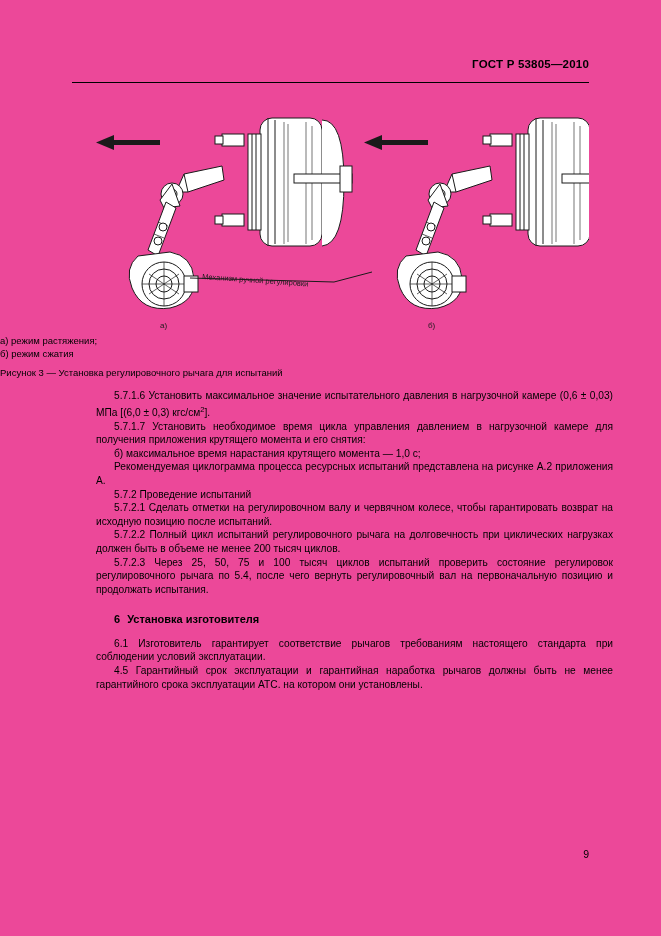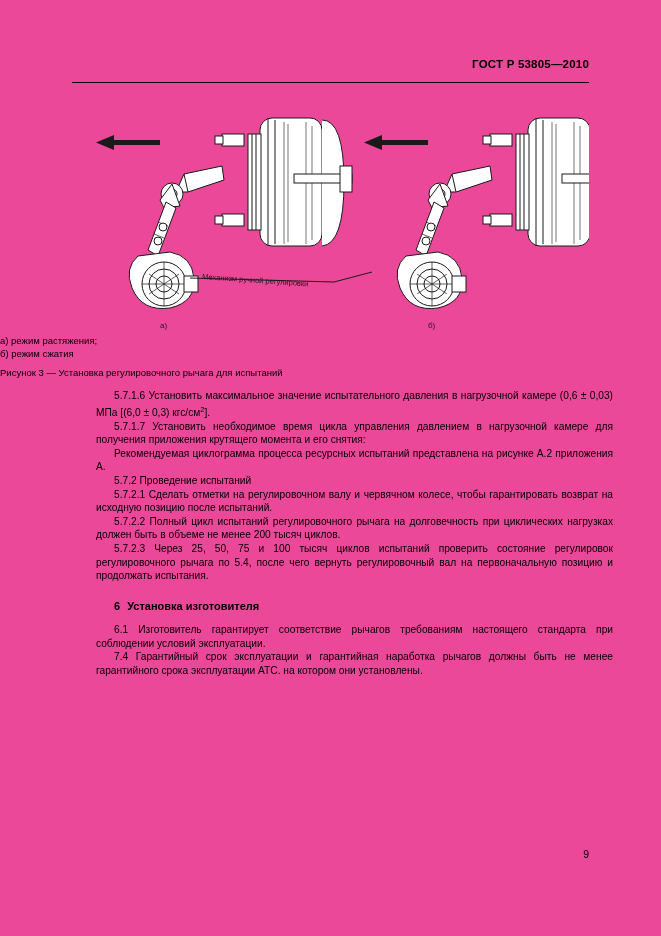--- a/index.html
+++ b/index.html
@@ -244,29 +244,30 @@
     <div>б)  режим сжатия</div>
   </div>
 
   <div class="fig-title">Рисунок 3 — Установка регулировочного рычага для испытаний</div>
 
   <div class="body">
     <p class="p-indent"><span><span>5.7.1.6  Установить максимальное значение испытательного давления в нагрузочной камере</span>
       <span>(0,6 ± 0,03) МПа [(6,0 ± 0,3) кгс/см</span><sup>2</sup><span>].</span></span></p>
 
     <p class="p-indent">5.7.1.7  Установить необходимое время цикла управления давлением в нагрузочной камере для получения приложения крутящего момента и его снятия:</p>
+    <p class="p-indent">б)  максимальное время нарастания крутящего момента — 1,0 с;</p>
     <p class="p-indent">Рекомендуемая циклограмма процесса ресурсных испытаний представлена на рисунке А.2 приложения А.</p>
     <p class="p-indent">5.7.2  Проведение испытаний</p>
     <p class="p-indent">5.7.2.1  Сделать отметки на регулировочном валу и червячном колесе, чтобы гарантировать возврат на исходную позицию после испытаний.</p>
     <p class="p-indent">5.7.2.2  Полный цикл испытаний регулировочного рычага на долговечность при циклических нагрузках должен быть в объеме не менее 200 тысяч циклов.</p>
     <p class="p-indent">5.7.2.3  Через 25, 50, 75 и 100 тысяч циклов испытаний проверить состояние регулировок регулировочного рычага по 5.4, после чего вернуть регулировочный вал на первоначальную позицию и продолжать испытания.</p>
 
     <div class="section-head">
       <span class="num">6</span><span>Установка изготовителя</span>
     </div>
 
     <p class="p-indent">6.1  Изготовитель гарантирует соответствие рычагов требованиям настоящего стандарта при соблюдении условий эксплуатации.</p>
-    <p class="p-indent">7.4  Гарантийный срок эксплуатации и гарантийная наработка рычагов должны быть не менее гарантийного срока эксплуатации АТС. на котором они установлены.</p>
+    <p class="p-indent">4.5  Гарантийный срок эксплуатации и гарантийная наработка рычагов должны быть не менее гарантийного срока эксплуатации АТС. на котором они установлены.</p>
   </div>
 
   <div class="pagenum">9</div>
 
 </div>
 
 </body></html>

